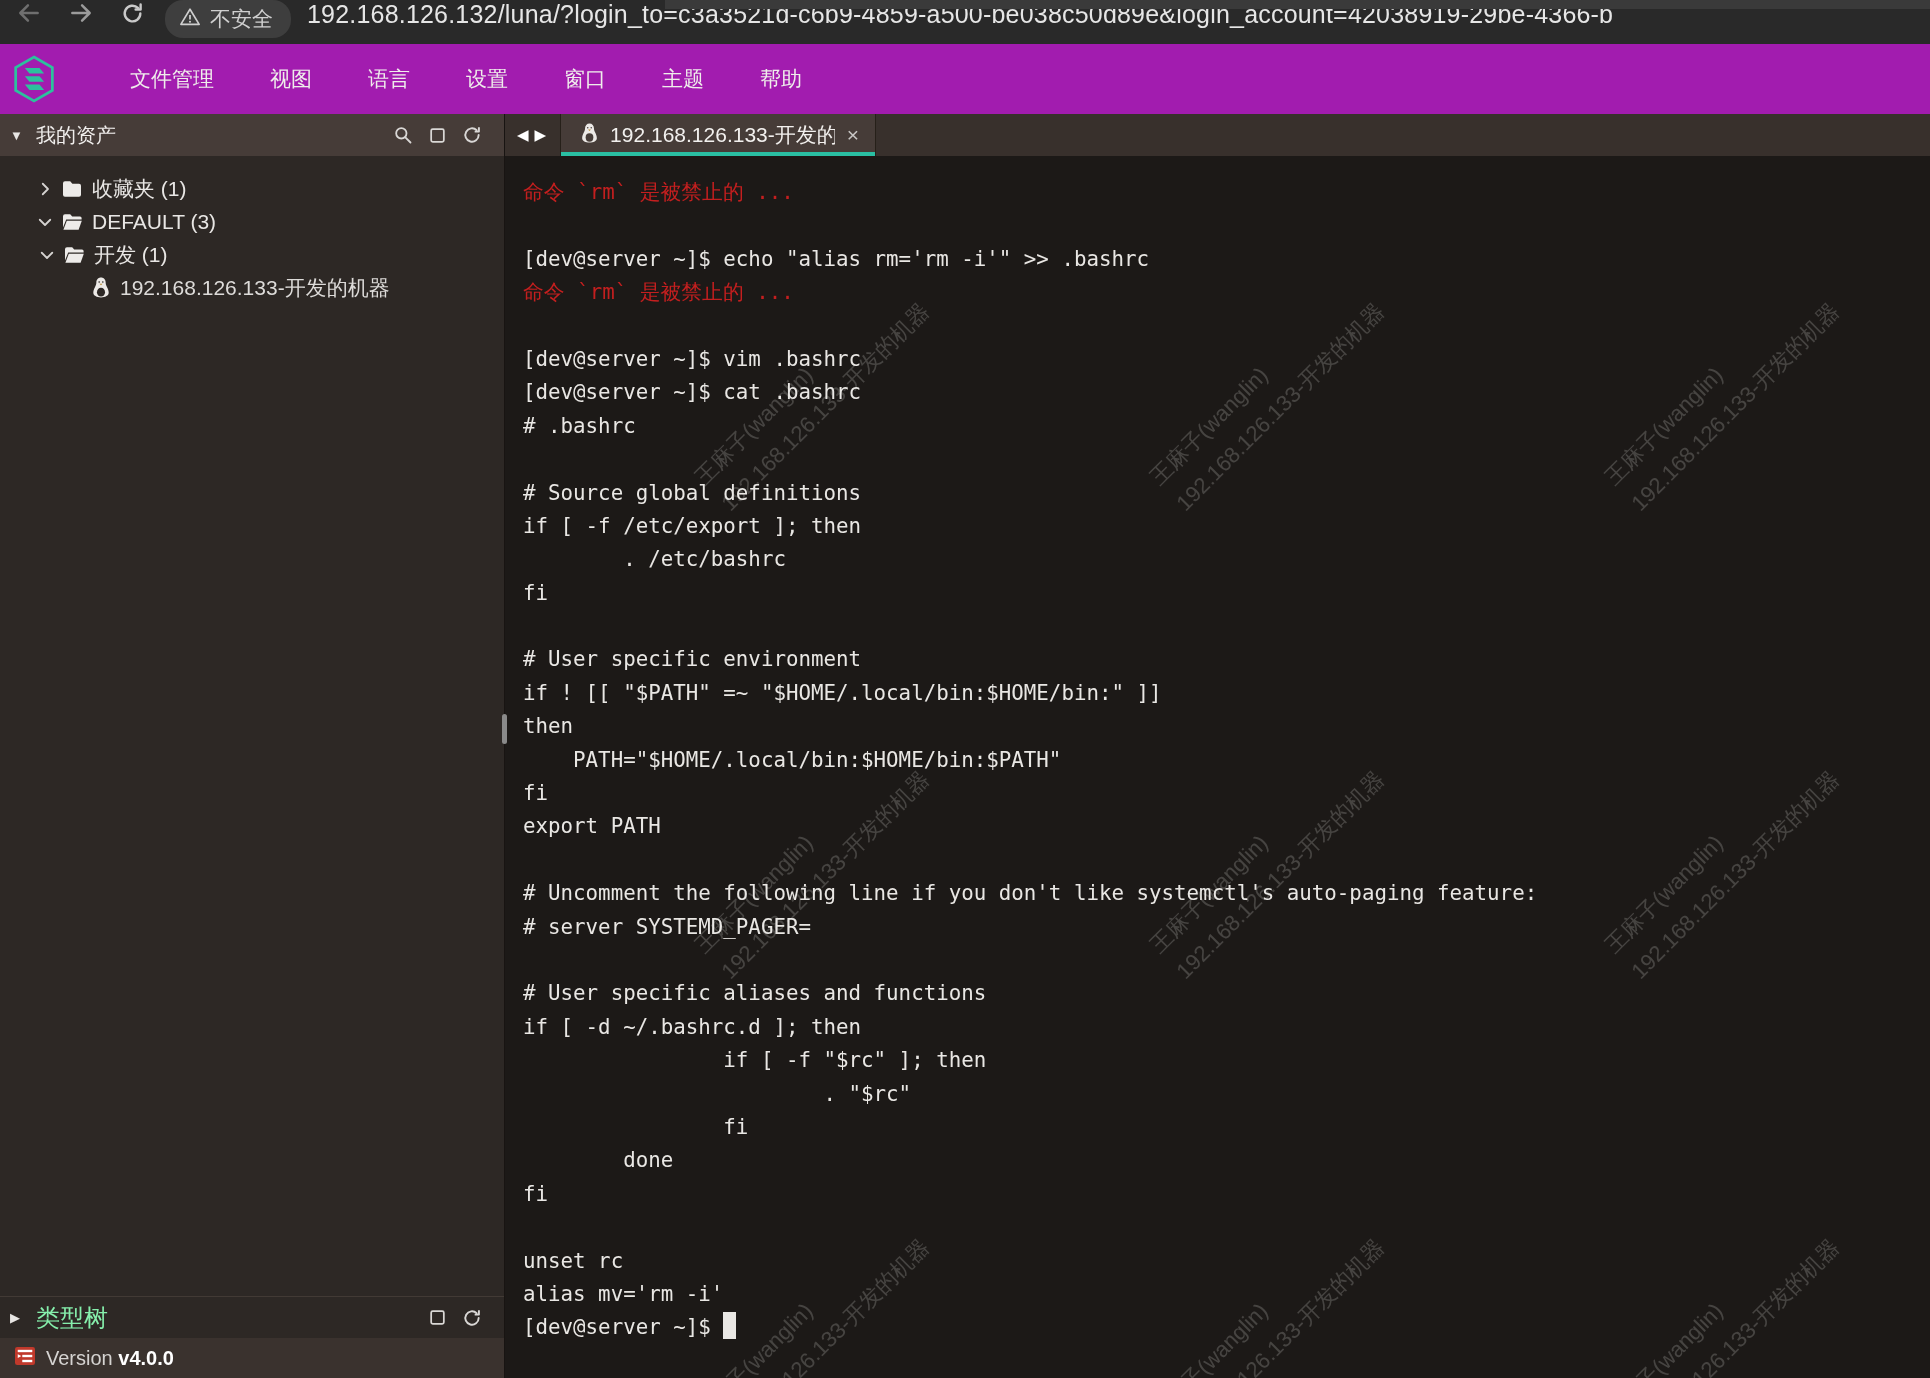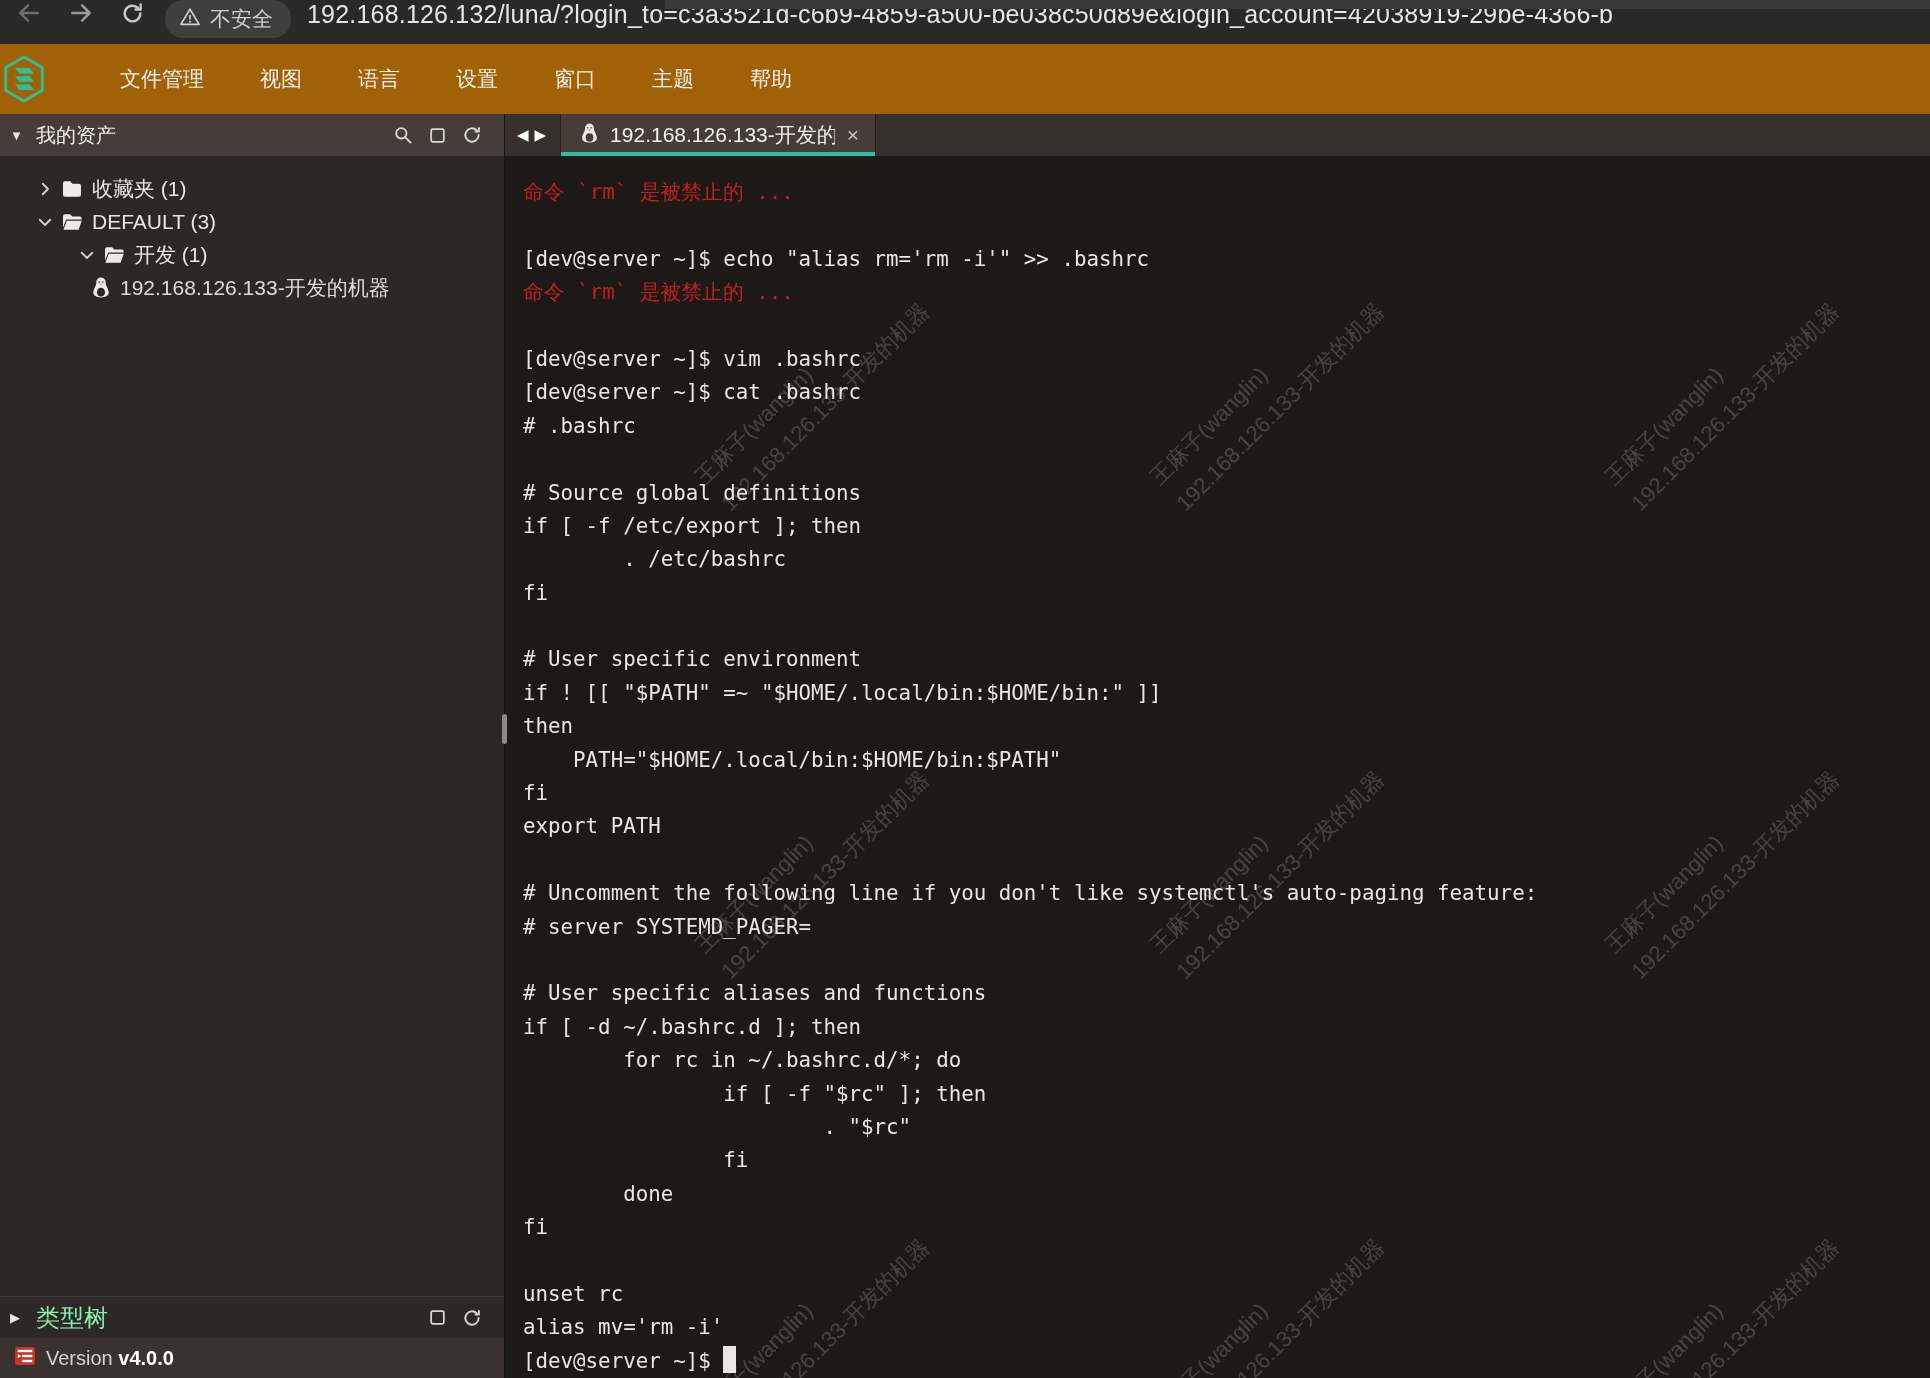--- a/index.html
+++ b/index.html
@@ -13,39 +13,39 @@
   .nav-icons { display:flex; align-items:center; gap:26px; padding:0 20px 0 16px; }
   .nav-icons svg { display:block; }
   .chrome-back { color:#6f6f6f; }
   .chrome-forward { color:#9b9b9b; }
   .chrome-reload { color:#c9c9c9; }
   .security-badge { display:flex; align-items:center; gap:9px; background:#3e3e3e; color:#cfcfcf;
       border-radius:18px; padding:5px 18px 5px 14px; font-size:21px; margin-right:16px; white-space:nowrap; }
   .url { flex:1; font-size:25px; color:#e6e6e6; white-space:nowrap; overflow:hidden; letter-spacing:0.2px; }
 
   
-  .menubar { height:70px; background:#a16207; display:flex; align-items:center; padding-left:2px; flex:0 0 auto; }
+  .menubar { height:70px; background:#a21caf; display:flex; align-items:center; padding-left:12px; flex:0 0 auto; }
   .logo { width:44px; height:48px; margin-right:46px; }
   .menu-item { color:#efedeb; font-size:21px; padding:8px 28px; cursor:default; white-space:nowrap; }
 
   
   .content { flex:1; display:flex; min-height:0; }
   .sidebar { width:505px; flex:0 0 auto; background:#2d2825; display:flex; flex-direction:column; position:relative; border-right:1px solid #181412; }
   .sidebar-header { height:42px; background:#463c38; display:flex; align-items:center; padding:0 22px 0 10px; flex:0 0 auto; }
   .sidebar-header .tri { font-size:13px; color:#e8e6e4; width:26px; }
   .sidebar-title { font-size:20px; color:#f0eeec; flex:1; }
   .hdr-icons { display:flex; align-items:center; gap:15px; color:#d9d7d5; }
   .hdr-icons svg { display:block; }
 
   .tree { flex:1; padding-top:16px; overflow:hidden; }
   .tree-row { height:33px; display:flex; align-items:center; font-size:21px; color:#e8e6e4; white-space:nowrap; }
   .tree-row .chev { width:26px; display:flex; justify-content:center; color:#d5d3d1; }
   .tree-row .ficon { margin:0 8px 0 2px; color:#edebe9; display:flex; }
   .indent-1 { padding-left:8px;margin-left:24px; }
-  .indent-2 { padding-left:34px;margin-left:40px; }
+  .indent-2 { padding-left:34px; }
   .indent-3 { padding-left:88px; }
   .asset-label { color:#dddbd9; }
 
   .typetree { height:42px; border-top:1px solid #423a35; display:flex; align-items:center; padding:0 22px 0 10px; flex:0 0 auto; }
   .typetree .tri { font-size:13px; color:#e8e6e4; width:26px; }
   .typetree-title { font-size:24px; color:#86efac; flex:1; }
 
   .versionbar { height:40px; background:#3a322e; display:flex; align-items:center; gap:10px; padding:0 14px; flex:0 0 auto; }
   .versionbar .vtext { font-size:20px; color:#d5d3d1; }
   .versionbar .vnum { font-weight:bold; color:#ffffff; }
@@ -302,21 +302,20 @@
             <div class="term-line">then</div>
             <div class="term-line">    PATH="$HOME/.local/bin:$HOME/bin:$PATH"</div>
             <div class="term-line">fi</div>
             <div class="term-line">export PATH</div>
             <div class="term-line"></div>
             <div class="term-line"># Uncomment the following line if you don't like systemctl's auto-paging feature:</div>
             <div class="term-line"># server SYSTEMD_PAGER=</div>
             <div class="term-line"></div>
             <div class="term-line"># User specific aliases and functions</div>
             <div class="term-line">if [ -d ~/.bashrc.d ]; then</div>
-            <div class="term-line">        for rc in ~/.bashrc.d/*; do</div>
             <div class="term-line">                if [ -f "$rc" ]; then</div>
             <div class="term-line">                        . "$rc"</div>
             <div class="term-line">                fi</div>
             <div class="term-line">        done</div>
             <div class="term-line">fi</div>
             <div class="term-line"></div>
             <div class="term-line">unset rc</div>
             <div class="term-line">alias mv='rm -i'</div>
             <div class="term-line">[dev@server ~]$ <span class="cursor"></span></div>
           </div>

